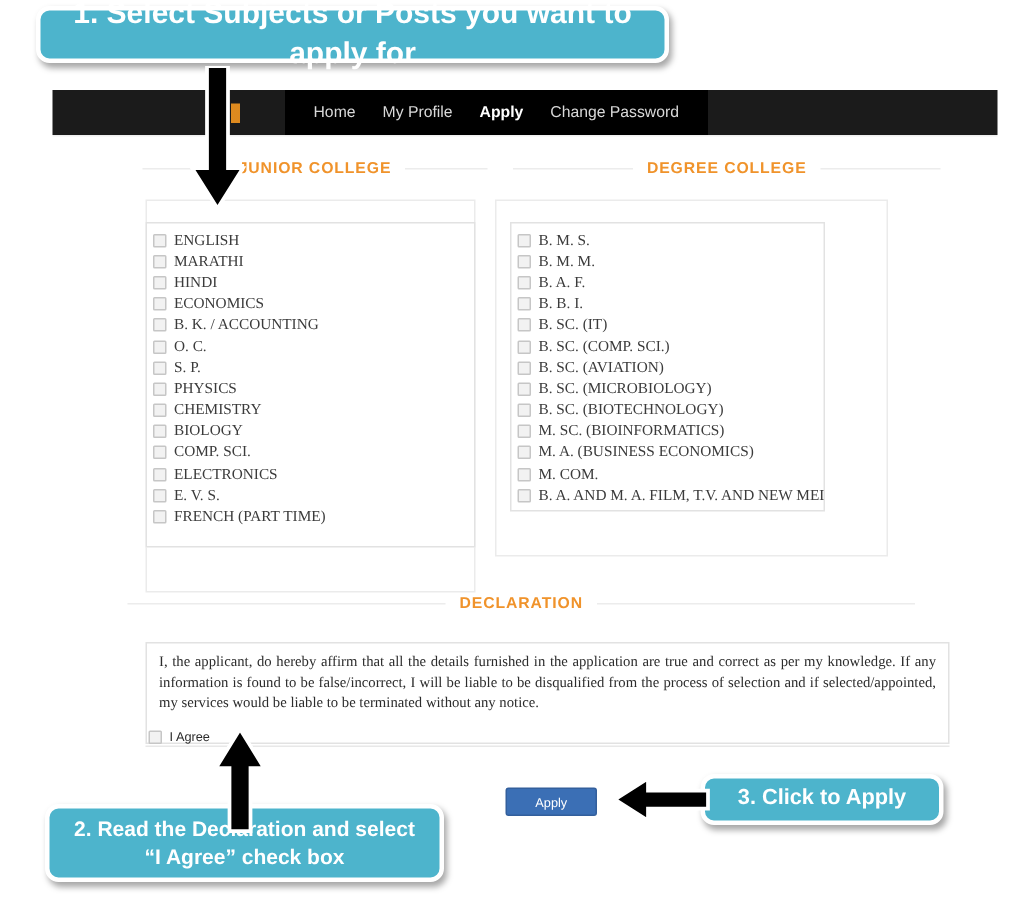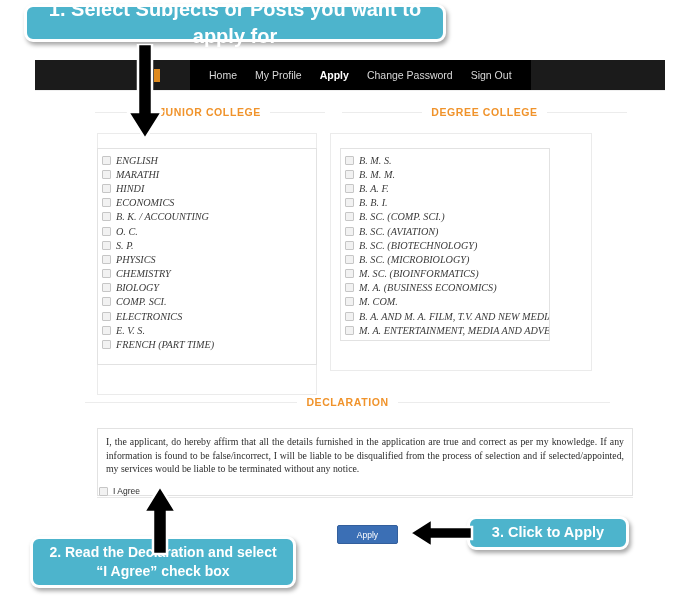--- a/index.html
+++ b/index.html
@@ -97,21 +97,20 @@
   #list-dc{left:340px;top:148px;width:210px;height:193px;padding:4px 0 0 4px;}
 
   .opt{
     display:flex;align-items:center;
     height:14.2px;
     font-family:"Liberation Serif", serif;
     font-size:10.2px;
     color:#3b3b3b;
     white-space:nowrap;
     cursor:pointer;
-    font-style:italic;
   }
   .cb{
     width:7px;height:7px;
     border:1px solid #c6c6c6;
     background:#f2f2f2;
     margin-right:5px;
     flex:none;
     border-radius:1px;
     cursor:pointer;
   }
@@ -174,21 +173,20 @@
     <span>1. Select Subjects or Posts you want to apply for</span>
   </div>
 
   <div class="navbar">
     <div class="logo-mark"></div>
     <div class="navinner">
       <span class="navlink">Home</span>
       <span class="navlink">My Profile</span>
       <span class="navlink active">Apply</span>
       <span class="navlink">Change Password</span>
-      <span class="navlink">Sign Out</span>
     </div>
   </div>
   <div class="footline"></div>
 
   <div class="sec-head" id="head-jc">
     <span class="ln"></span>
     <span class="tx">JUNIOR COLLEGE</span>
     <span class="ln"></span>
   </div>
 
@@ -277,33 +275,37 @@
       <div class="opt">
         <span class="cb"></span>
         <span>B. A. F.</span>
       </div>
       <div class="opt">
         <span class="cb"></span>
         <span>B. B. I.</span>
       </div>
       <div class="opt">
         <span class="cb"></span>
+        <span>B. SC. (IT)</span>
+      </div>
+      <div class="opt">
+        <span class="cb"></span>
         <span>B. SC. (COMP. SCI.)</span>
       </div>
       <div class="opt">
         <span class="cb"></span>
         <span>B. SC. (AVIATION)</span>
       </div>
       <div class="opt">
         <span class="cb"></span>
+        <span>B. SC. (MICROBIOLOGY)</span>
+      </div>
+      <div class="opt">
+        <span class="cb"></span>
         <span>B. SC. (BIOTECHNOLOGY)</span>
-      </div>
-      <div class="opt">
-        <span class="cb"></span>
-        <span>B. SC. (MICROBIOLOGY)</span>
       </div>
       <div class="opt">
         <span class="cb"></span>
         <span>M. SC. (BIOINFORMATICS)</span>
       </div>
       <div class="opt">
         <span class="cb"></span>
         <span>M. A. (BUSINESS ECONOMICS)</span>
       </div>
       <div class="opt">

